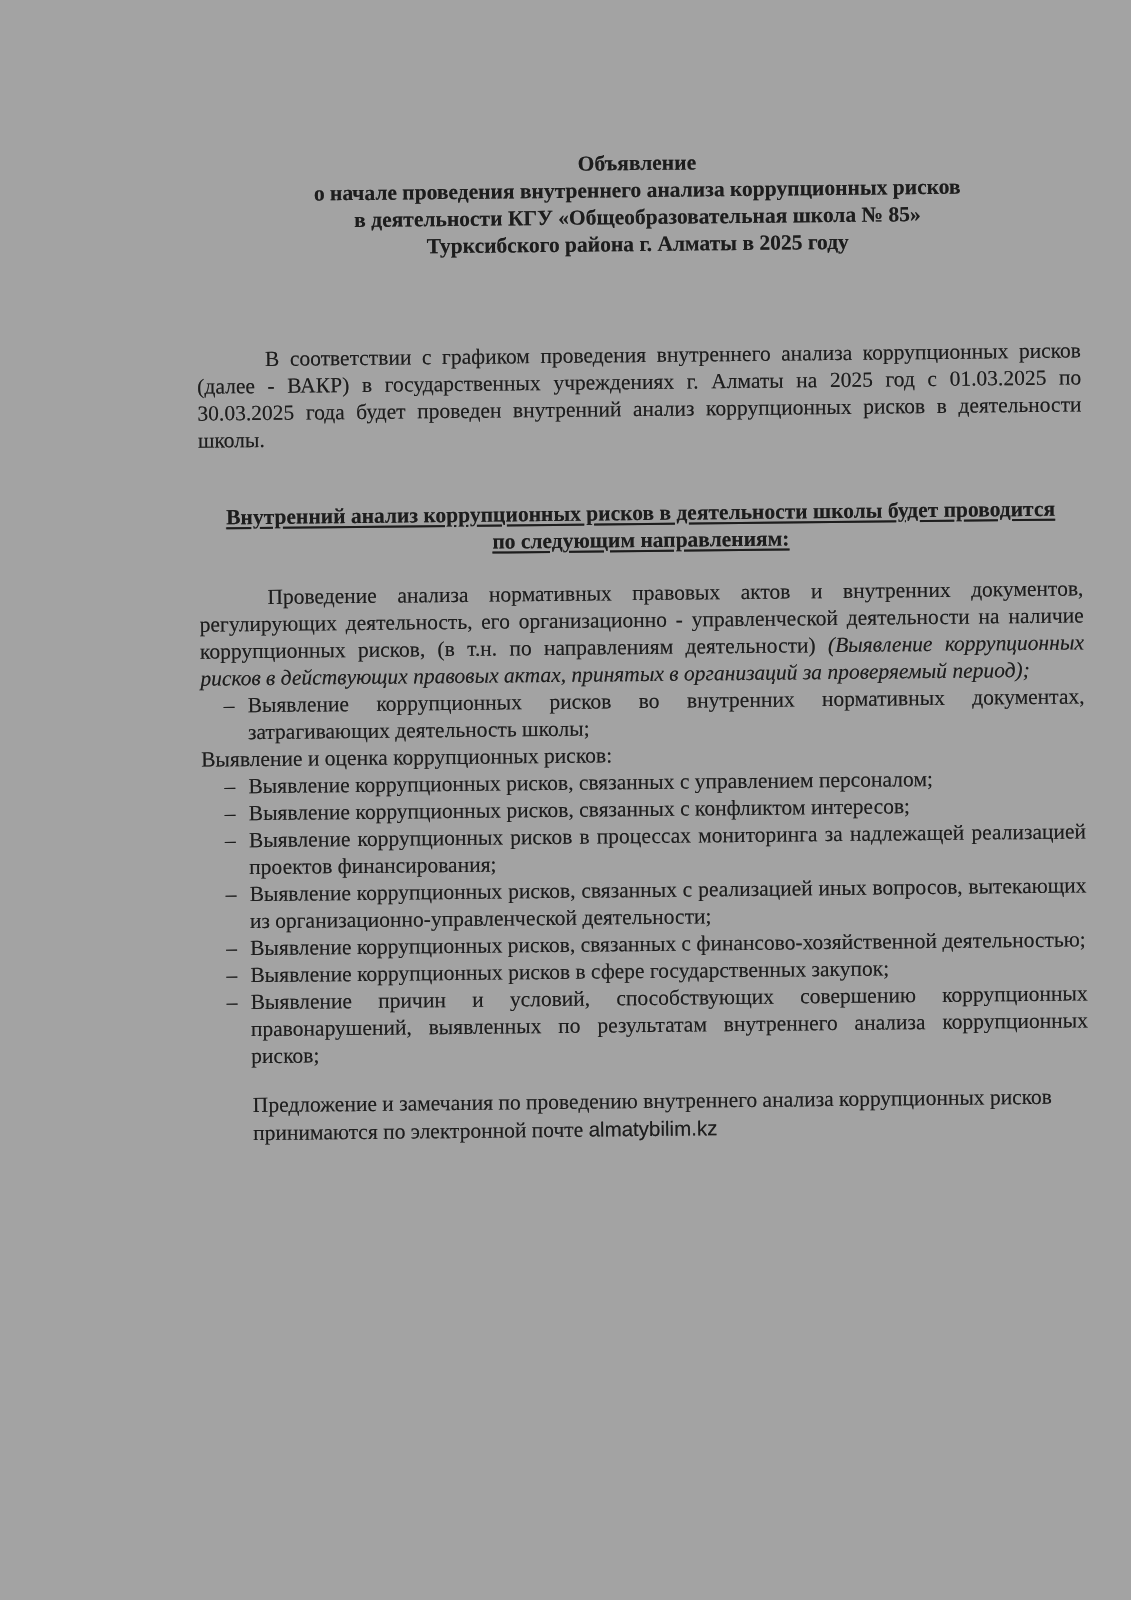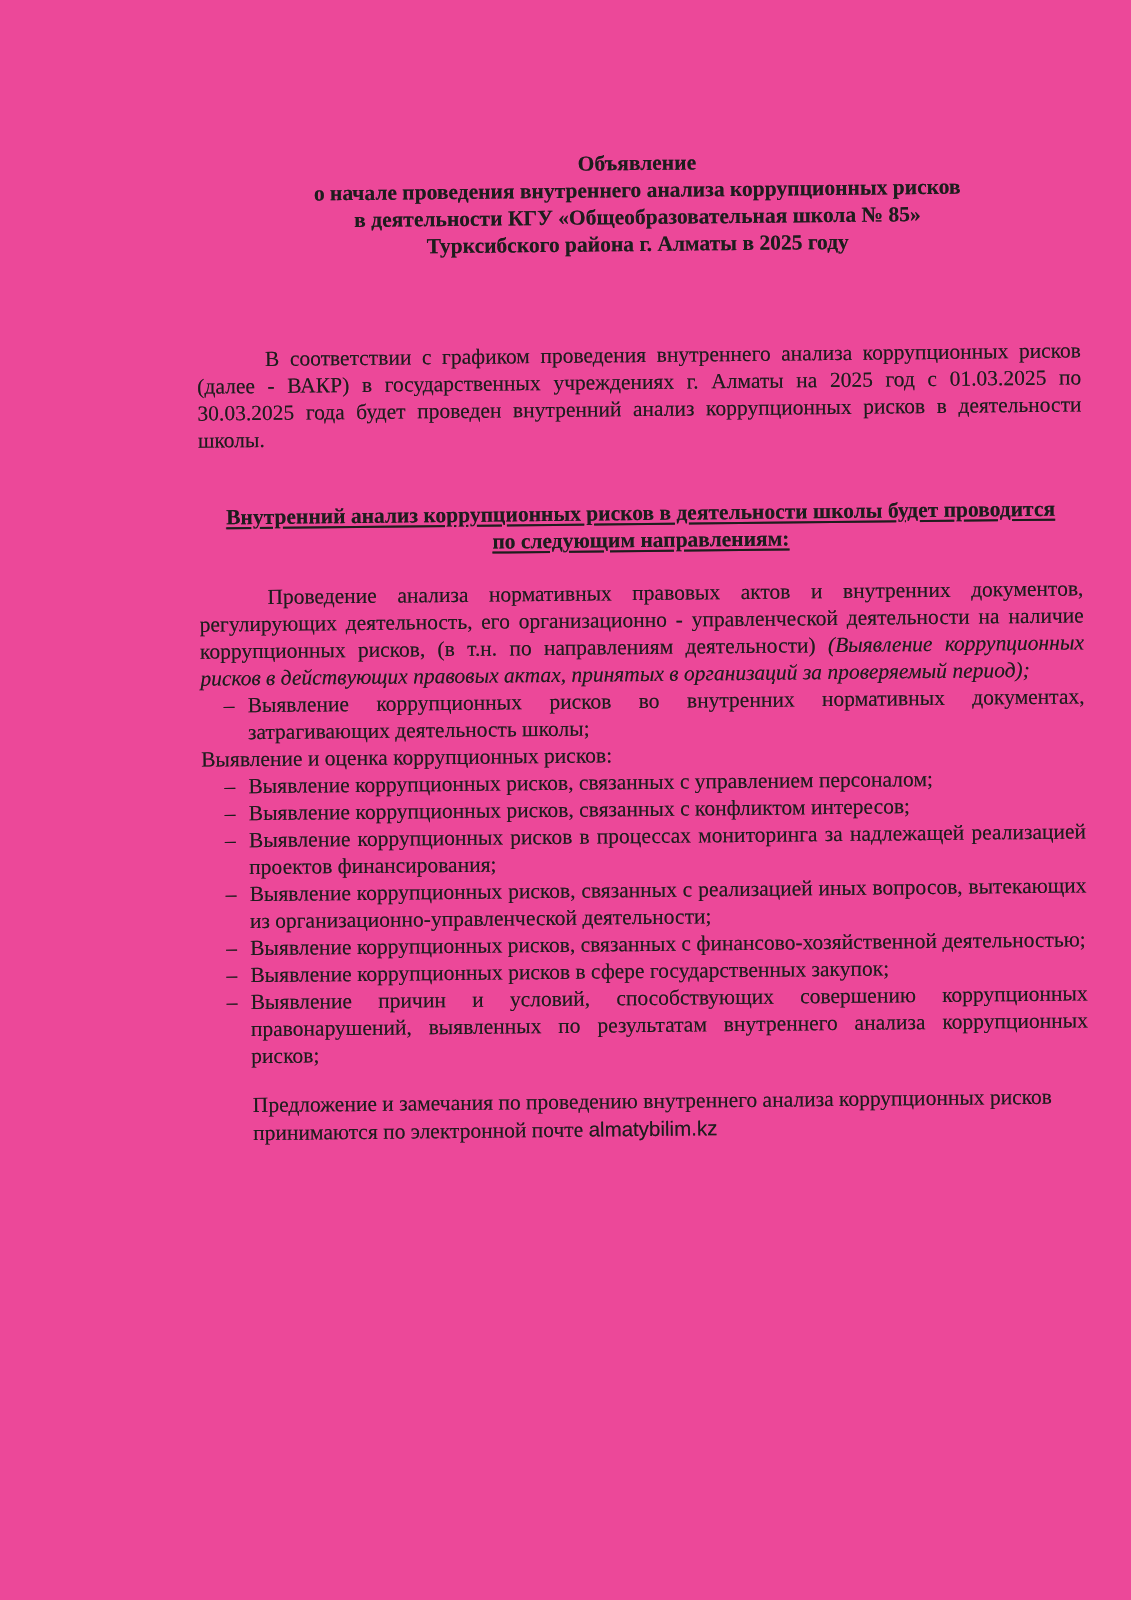--- a/index.html
+++ b/index.html
@@ -4,21 +4,21 @@
 <style>
   html, body {
     margin: 0;
     padding: 0;
     background: #ffffff;
   }
   .page {
     position: relative;
     width: 1131px;
     height: 1600px;
-    background: #ec4899;
+    background: #a3a3a3;
     overflow: hidden;
     font-family: "Liberation Serif", serif;
     color: #1d1d1d;
   }
   .content {
     position: absolute;
     left: 200px;
     top: 150px;
     width: 884px;
     transform: rotate(-0.6deg);

